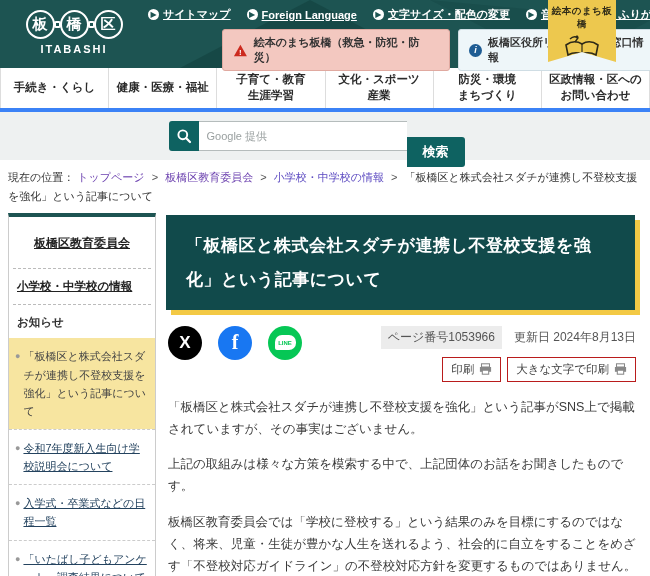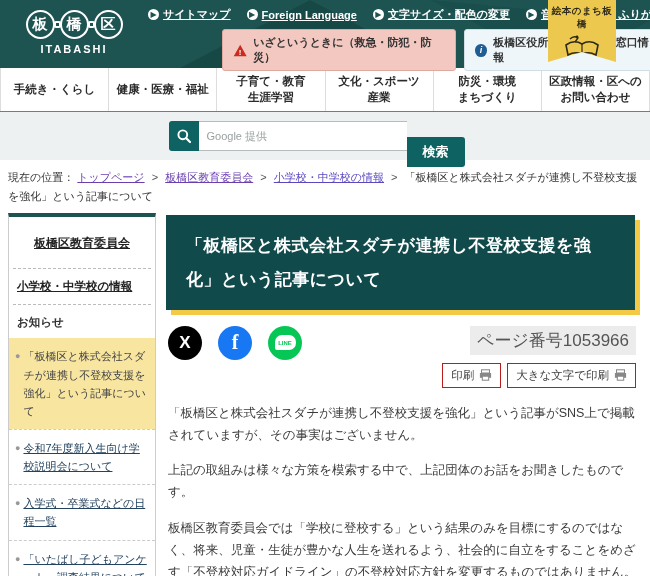--- a/index.html
+++ b/index.html
@@ -29,40 +29,40 @@
           border-radius:3px; padding:5px 10px; cursor:pointer; border:1px solid transparent; }
   .hbtn.emergency { background:#f3c8c0; border-color:#e0a9a0; }
   .hbtn.realtime { background:#eef6f9; border-color:#cfdde4; }
   .info-circ { width:13px; height:13px; border-radius:50%; background:#1f5d94; color:#fff; font-size:9px;
                font-weight:bold; display:inline-flex; align-items:center; justify-content:center; font-style:italic; }
   .ribbon { position:absolute; right:34px; top:0; width:68px; height:62px; background:#edc84e; z-index:5;
             clip-path:polygon(0 0,100% 0,100% 100%,50% 84%,0 100%); text-align:center; cursor:pointer; }
   .ribbon-label { font-size:9.5px; font-weight:bold; color:#2e2a18; padding-top:5px; letter-spacing:.5px; }
 
   
-  .main-nav { display:flex; height:44px; background:#fff; border-bottom:1px solid #3b82f6; }
+  .main-nav { display:flex; height:44px; background:#fff; border-bottom:4px solid #3b82f6; }
   .nav-item { flex:1; display:flex; flex-direction:column; align-items:center; justify-content:center;
               font-size:11.5px; font-weight:bold; color:#2b2b2b; border-right:1px solid #ddd; cursor:pointer;
               text-align:center; line-height:1.35; }
   .nav-item:first-child { border-left:1px solid #ddd; }
 
   
   .search-band { height:48px; background:#eef1f1; display:flex; align-items:center; justify-content:center;padding-left:47px; }
   .searchbar { display:flex; align-items:center; height:30px; width:296px; margin-left:-64px; }
   .search-iconbox { width:30px; height:30px; background:#0e6261; border-radius:3px 0 0 3px;
                     display:flex; align-items:center; justify-content:center; }
   .searchbar input { flex:1; height:30px; border:1px solid #b5bcbc; border-left:none; border-right:none;
                      font-size:11px; padding:0 8px; color:#333; outline:none; background:#fff; }
   .searchbar input::placeholder { color:#9aa0a0; }
   .search-btn { width:58px; height:30px; background:#0e6261; color:#fff; border:none; font-size:13px;
                 font-weight:bold; border-radius:0 3px 3px 0; cursor:pointer;margin-top:32px; }
 
   
   .breadcrumb { padding:8px 10px 6px 8px; font-size:11px; line-height:1.7; background:#fff; color:#333; }
-  .bc-link { color:#6a3fae; text-decoration:underline; cursor:pointer; }
+  .bc-link { color:#6a3fae; cursor:pointer; }
   .bc-link.alt { color:#5a48c0; }
   .bc-sep { margin:0 4px; color:#555; }
 
   
   .content { display:flex; align-items:flex-start; padding:2px 8px 0 8px; gap:10px; }
   aside.sidebar { width:148px; flex:0 0 148px; background:#fff; border:1px solid #ccc;
                   border-top:4px solid #1d5452; }
   .sb-committee { display:block; text-align:center; font-size:12px; font-weight:bold; color:#222;
                   text-decoration:underline; padding:18px 6px 16px; cursor:pointer; }
   .sb-sep { border-top:1px dashed #bbb; margin:0 4px; }
@@ -83,21 +83,21 @@
   .article-meta { display:flex; justify-content:space-between; align-items:flex-start; margin:16px 6px 14px 2px; }
   .social-row { display:flex; gap:16px; align-items:center; }
   .soc { width:34px; height:34px; border-radius:50%; display:flex; align-items:center; justify-content:center;
          cursor:pointer; color:#fff; font-weight:bold; }
   .soc.x { background:#000; font-size:17px; }
   .soc.fb { background:#1877f2; font-size:20px; font-family:"Liberation Serif",serif; }
   .soc.line { background:#06c755; }
   .line-bubble { background:#fff; border-radius:7px 7px 7px 2px; width:21px; height:15px; display:flex;
                  align-items:center; justify-content:center; color:#06c755; font-size:6px; font-weight:bold; letter-spacing:0; }
   .meta-right { display:flex; flex-direction:column; align-items:flex-end; gap:8px; }
-  .meta-row1 { display:flex; gap:12px; align-items:center; font-size:17px; color:#555; }
+  .meta-row1 { display:flex; gap:12px; align-items:center; font-size:12px; color:#555; }
   .page-badge { background:#ececec; padding:3px 7px; color:#555; }
   .meta-row2 { display:flex; gap:6px; }
   .print-btn { display:flex; align-items:center; gap:5px; border:1px solid #b91c1c; background:#fff;
                font-size:11.5px; color:#444; padding:4px 8px; cursor:pointer; }
   .article-body { margin:6px 2px 0 2px; }
   .article-body p { font-size:12.5px; line-height:1.78; color:#3a3a3a; margin-bottom:13px; }
 </style>
 </head>
 <body>
 
@@ -136,21 +136,21 @@
           <span class="circ-arrow">▶</span>
           <span>音声読み上げ・ふりがな</span>
           </a>
       </div>
       <div class="header-buttons">
         <div class="hbtn emergency">
           <svg width="15" height="13" viewBox="0 0 20 18">
             <path d="M10 1 L19 17 H1 Z" fill="#cc2a1e"></path>
             <text x="10" y="15" text-anchor="middle" fill="#fff" font-size="11" font-weight="bold">!</text>
           </svg>
-          <span>いざというときに（救急・防犯・防災）</span>
+          <span>絵本のまち板橋（救急・防犯・防災）</span>
         </div>
         <div class="hbtn realtime">
           <span class="info-circ">i</span>
           <span>板橋区役所リアルタイム窓口情報</span>
         </div>
       </div>
     </div>
 
     <div class="ribbon">
       <div class="ribbon-label">絵本のまち板橋</div>
@@ -248,20 +248,21 @@
         <div class="social-row">
           <span class="soc x">X</span>
           <span class="soc fb">f</span>
           <span class="soc line">
             <span class="line-bubble">LINE</span>
           </span>
         </div>
         <div class="meta-right">
           <div class="meta-row1">
             <span class="page-badge">ページ番号1053966</span>
+            <span>更新日 2024年8月13日</span>
           </div>
           <div class="meta-row2">
             <button class="print-btn">
               <span>印刷</span>
               <svg width="13" height="12" viewBox="0 0 16 15">
                 <rect x="3" y="1" width="10" height="4" fill="none" stroke="#888" stroke-width="1.3"></rect>
                 <rect x="1" y="5" width="14" height="6" fill="#888"></rect>
                 <rect x="4" y="9" width="8" height="5" fill="#fff" stroke="#888" stroke-width="1.3"></rect>
               </svg>
             </button>

